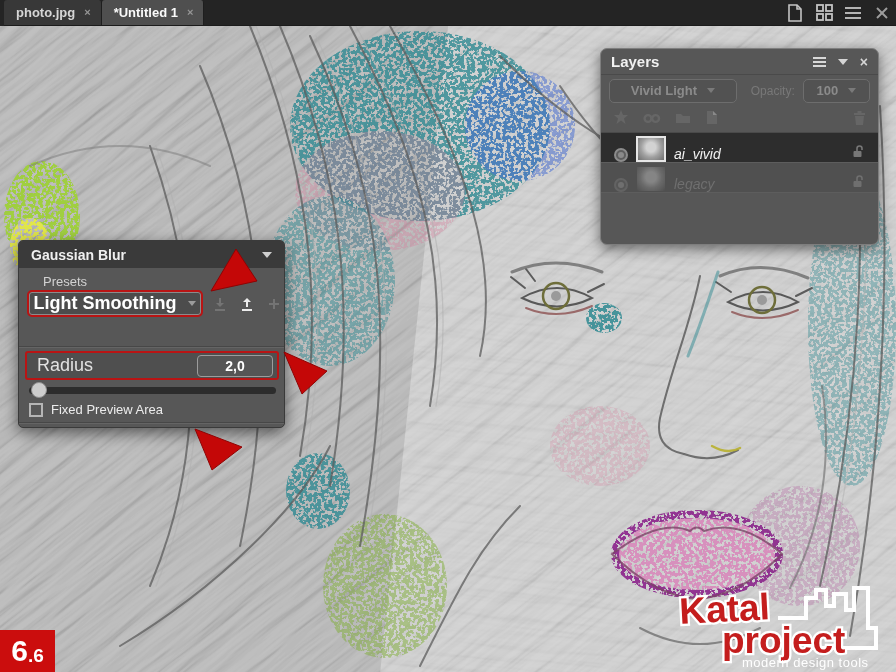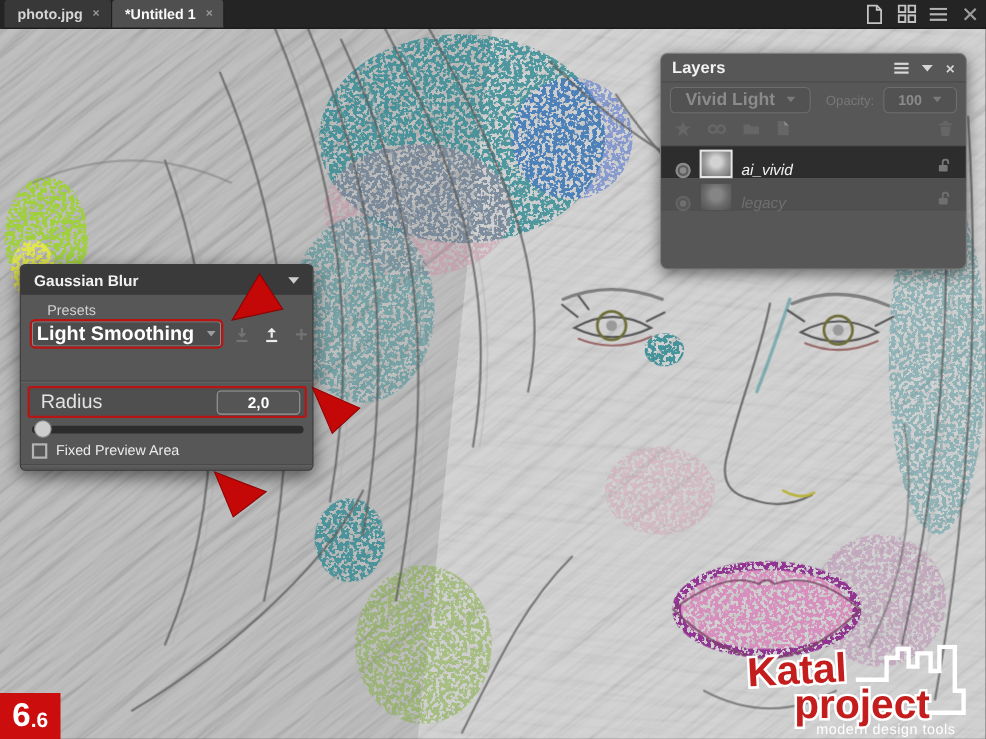--- a/index.html
+++ b/index.html
@@ -27,21 +27,21 @@
   .lp-header { height:26px; display:flex; align-items:center; padding:0 10px; border-bottom:1px solid #4a4a4a; }
   .lp-title { font-size:15px; font-weight:bold; color:#f2f2f2; }
   .lp-header-icons { margin-left:auto; display:flex; align-items:center; gap:12px; }
   .bars { display:flex; flex-direction:column; gap:2px; }
   .bars i { display:block; width:13px; height:2px; background:#d8d8d8; }
   .caret-down { width:0; height:0; border-left:5px solid transparent; border-right:5px solid transparent; border-top:6px solid #d5d5d5; }
   .lp-x { color:#d5d5d5; font-size:14px; font-weight:bold; line-height:1; }
   .lp-controls { height:31px; display:flex; align-items:center; padding:0 8px; gap:6px; }
   .blend-select { width:133px; height:24px; background:#525252; border:1px solid #6d6d6d; border-radius:5px;
                   display:flex; align-items:center; justify-content:center; gap:10px;
-                  font-size:16px; font-weight:bold; color:#8b8b8b; }
+                  font-size:13px; font-weight:bold; color:#8b8b8b; }
   .blend-select .sm-caret { border-top-color:#7a7a7a; }
   .sm-caret { width:0; height:0; border-left:4px solid transparent; border-right:4px solid transparent; border-top:5px solid #7a7a7a; }
   .opacity-label { margin-left:8px; font-size:12px; color:#787878; }
   .opacity-box { margin-left:2px; width:70px; height:24px; background:#525252; border:1px solid #6d6d6d; border-radius:5px;
                  display:flex; align-items:center; justify-content:center; gap:10px;
                  font-size:13px; font-weight:bold; color:#8b8b8b; }
   .lp-tools { height:26px; display:flex; align-items:center; gap:14px; padding:0 12px; }
   .lp-tools .spacer { flex:1; }
   .lp-rows { border-top:1px solid #4a4a4a; }
   .layer-row { height:30px; display:flex; align-items:flex-end; gap:8px; padding:0 13px;

